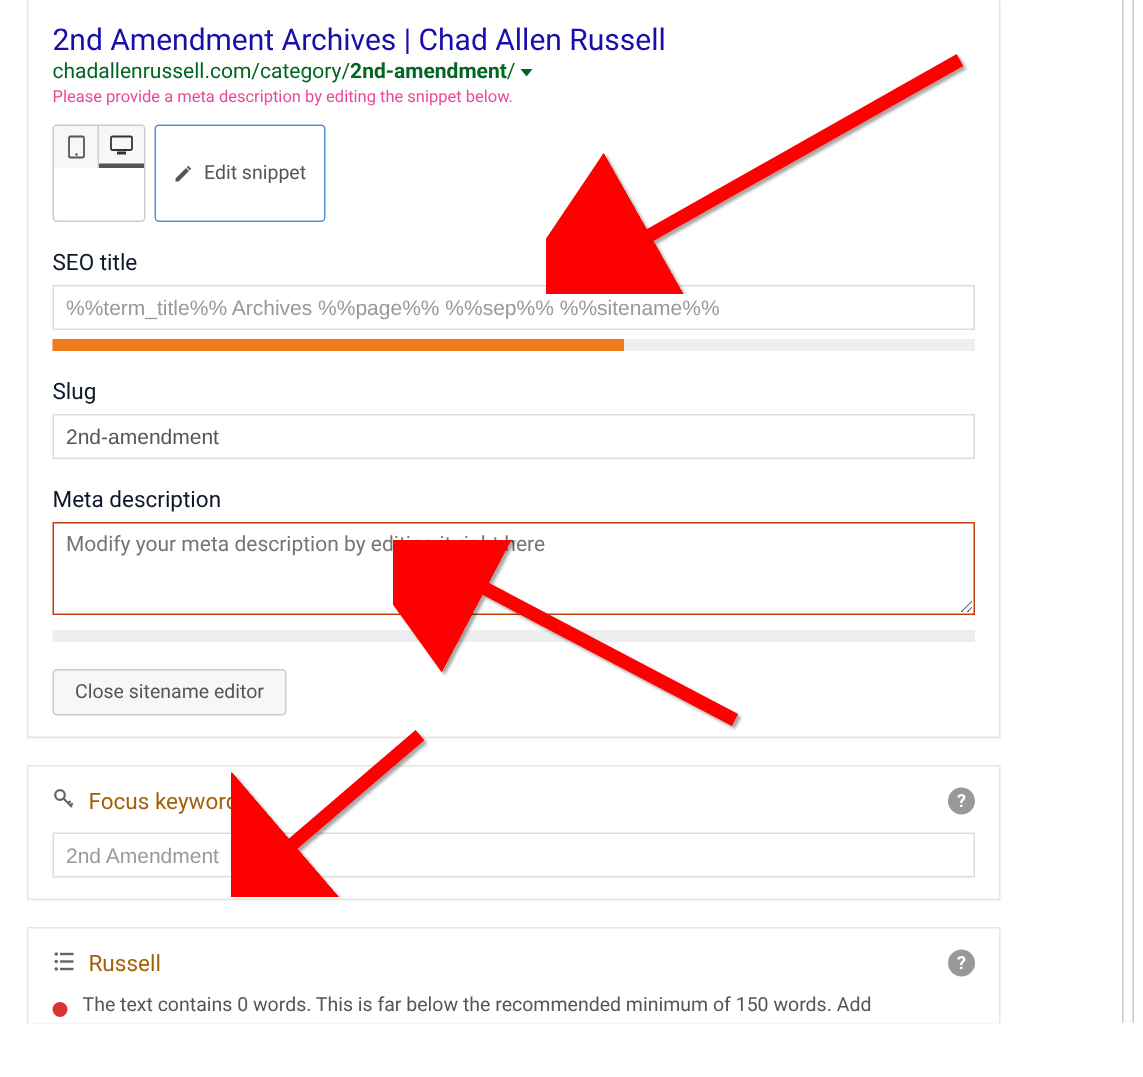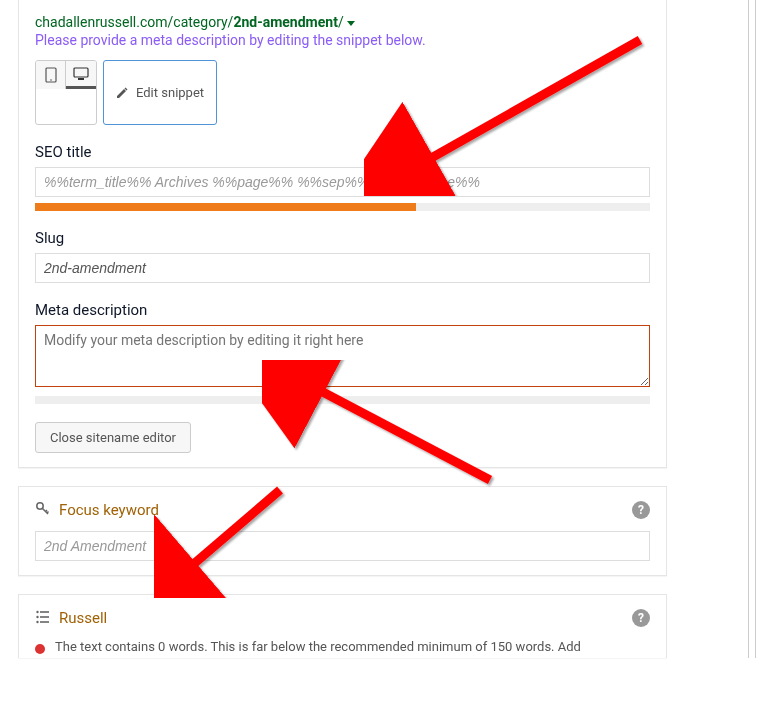--- a/index.html
+++ b/index.html
@@ -38,22 +38,22 @@
   font-weight: 400;
   margin-bottom: 2px;
 }
 .serp-url {
   color: #006621;
   font-size: 14px;
   margin-bottom: 2px;
 }
 .serp-url b { font-weight: 700; }
 .serp-desc {
-  color: #8b5cf6;
-  font-size: 14px;
+  color: #ec4899;
+  font-size: 11px;
   margin-bottom: 12px;
 }
 .device-row {
   display: flex;
   gap: 6px;
   margin-bottom: 18px;
 }
 .device-group {
   display: flex;
   border: 1px solid #ccc;
@@ -90,21 +90,20 @@
   margin-bottom: 6px;
   display: block;
 }
 .text-input {
   width: 100%;
   border: 1px solid #ddd;
   padding: 6px 8px;
   font-size: 14px;
   color: #555;
   background: #fff;
-  font-style: italic;
 }
 .text-input.light { color: #999; }
 .progress-track {
   width: 100%;
   height: 8px;
   background: #eee;
   margin-top: 6px;
   position: relative;
 }
 .progress-fill {
@@ -193,20 +192,21 @@
 </style>
 </head>
 <body>
 
 <div class="outer">
   <div class="right-border"></div>
 
   <div class="panels">
 
     <div class="panel" style="border-top:none;">
+      <div class="serp-title">2nd Amendment Archives | Chad Allen Russell</div>
       <div class="serp-url">
         <span>chadallenrussell.com/category/</span><b>2nd-amendment</b><span>/</span><span class="caret-down"></span>
       </div>
       <div class="serp-desc">Please provide a meta description by editing the snippet below.</div>
 
       <div class="device-row">
         <div class="device-group">
           <div class="device-btn">
             <svg width="12" height="16" viewBox="0 0 12 16">
                 <rect x="1" y="1" width="10" height="14" rx="1" fill="none" stroke="#555" stroke-width="1.2"></rect>

